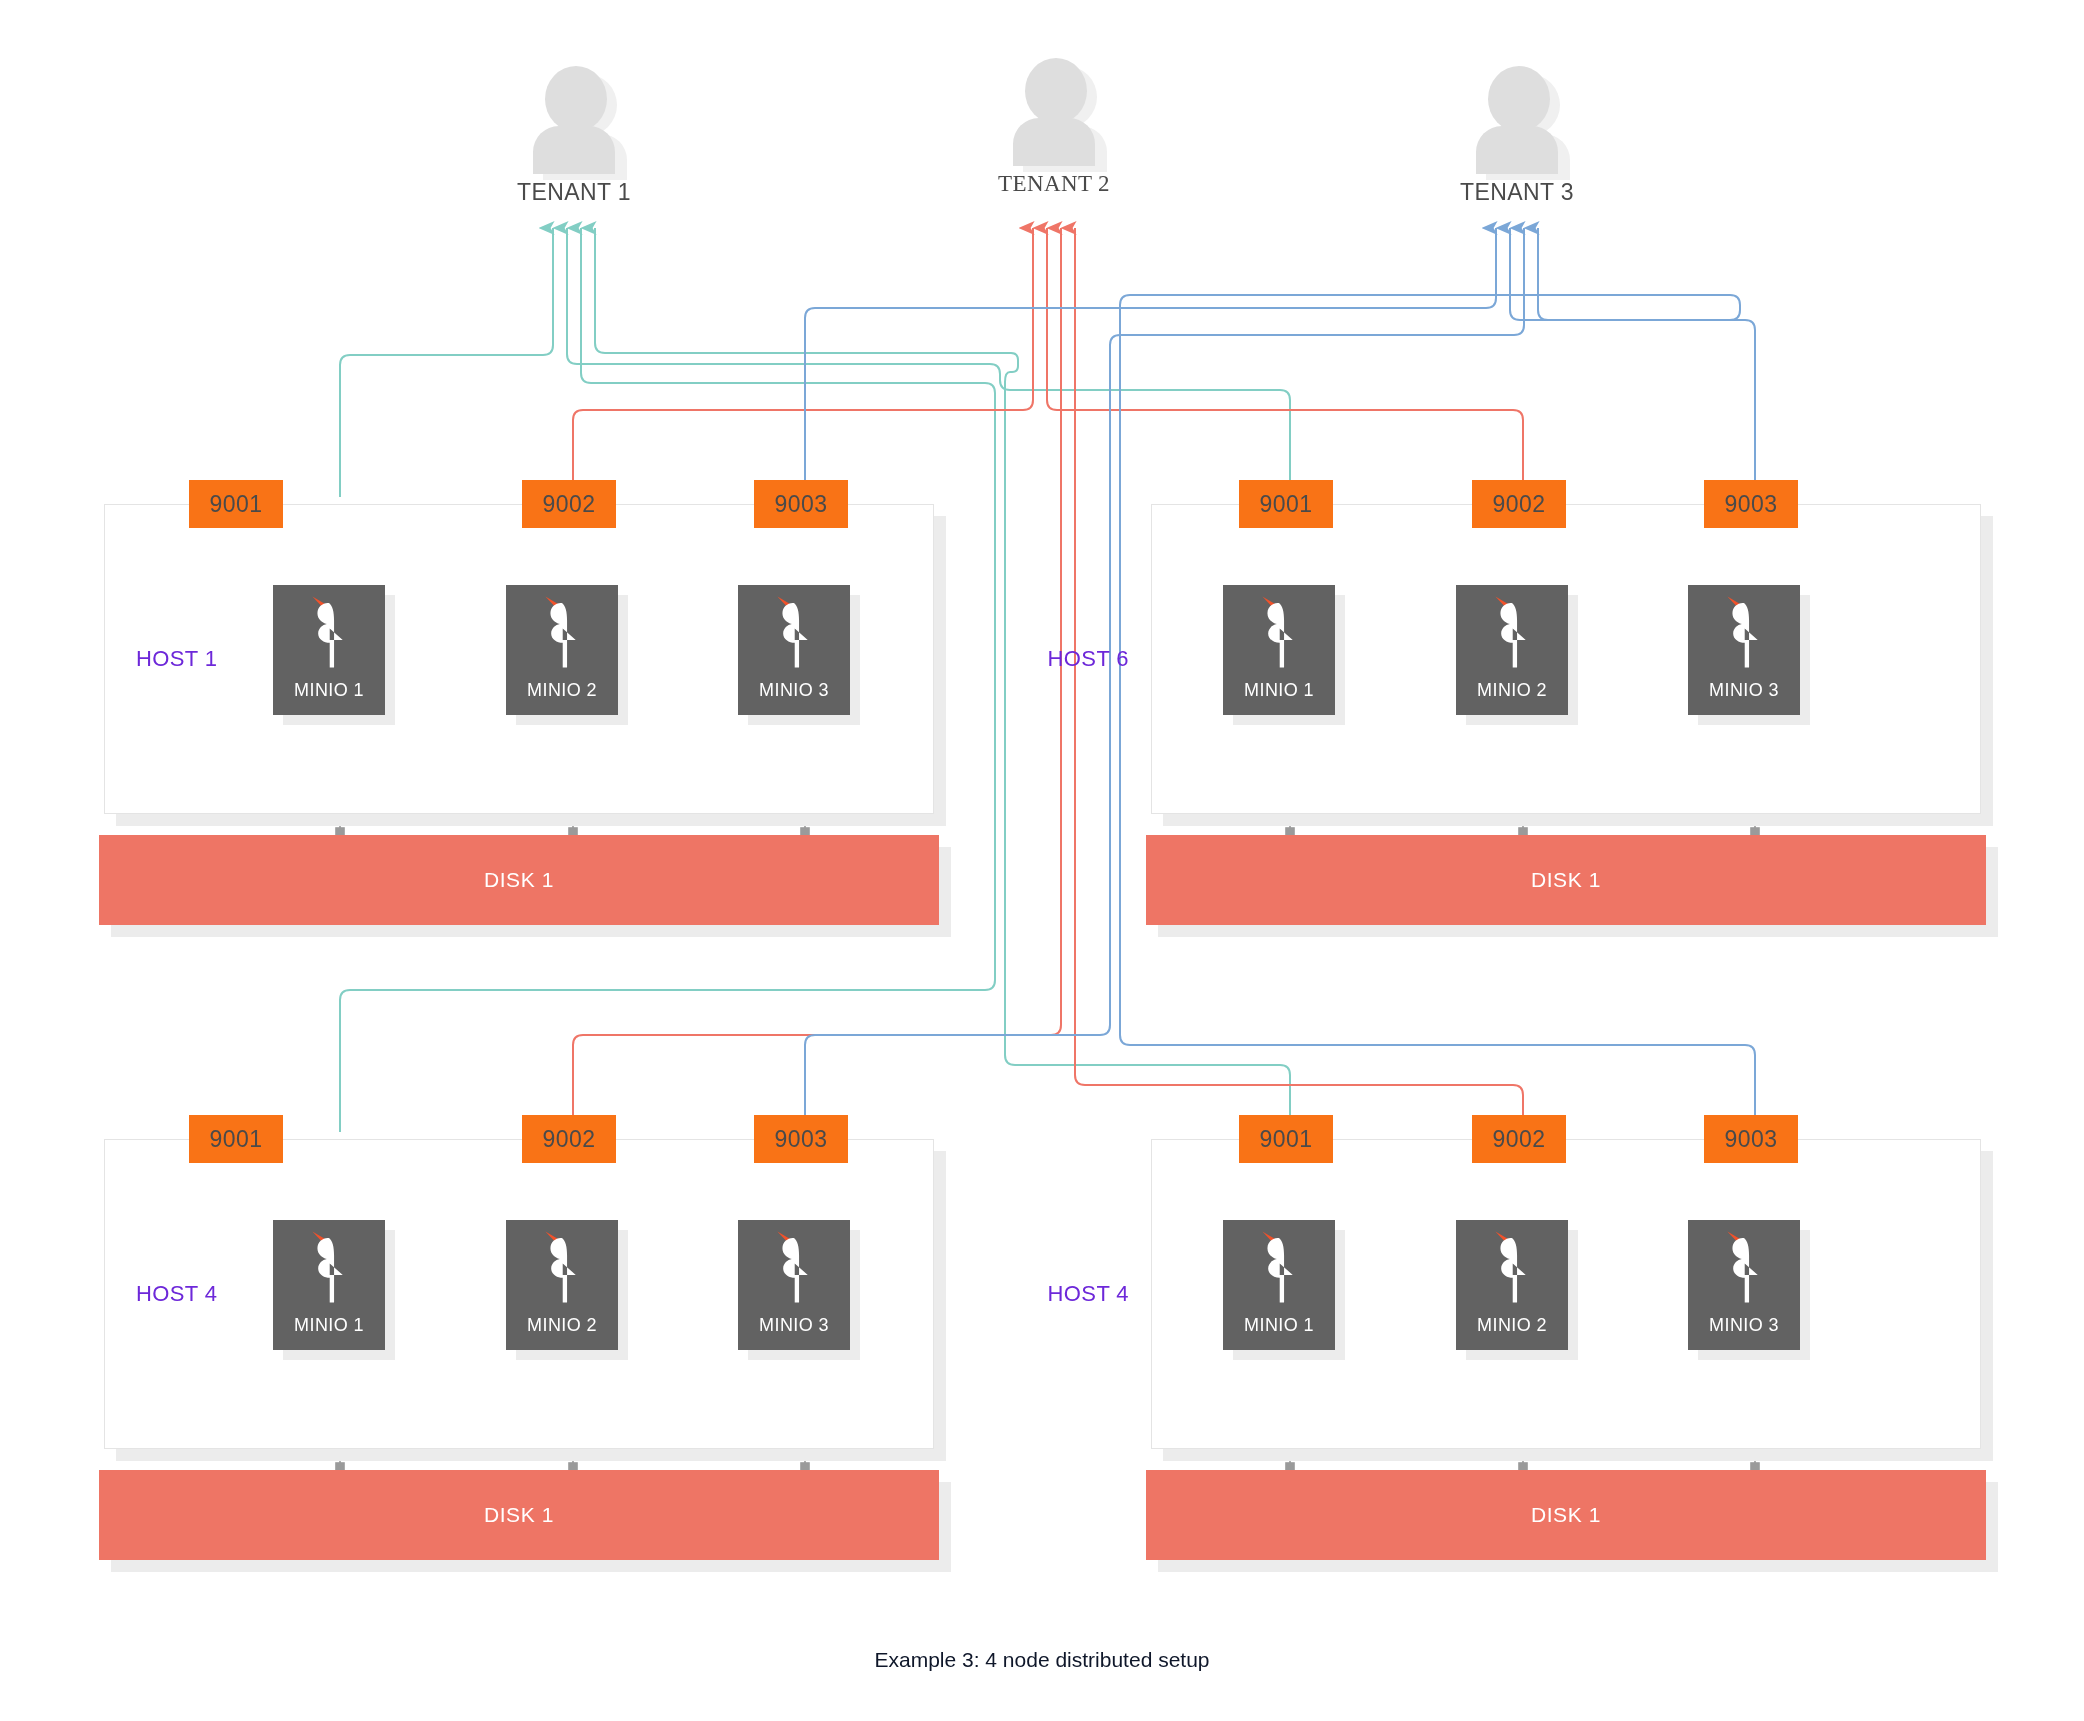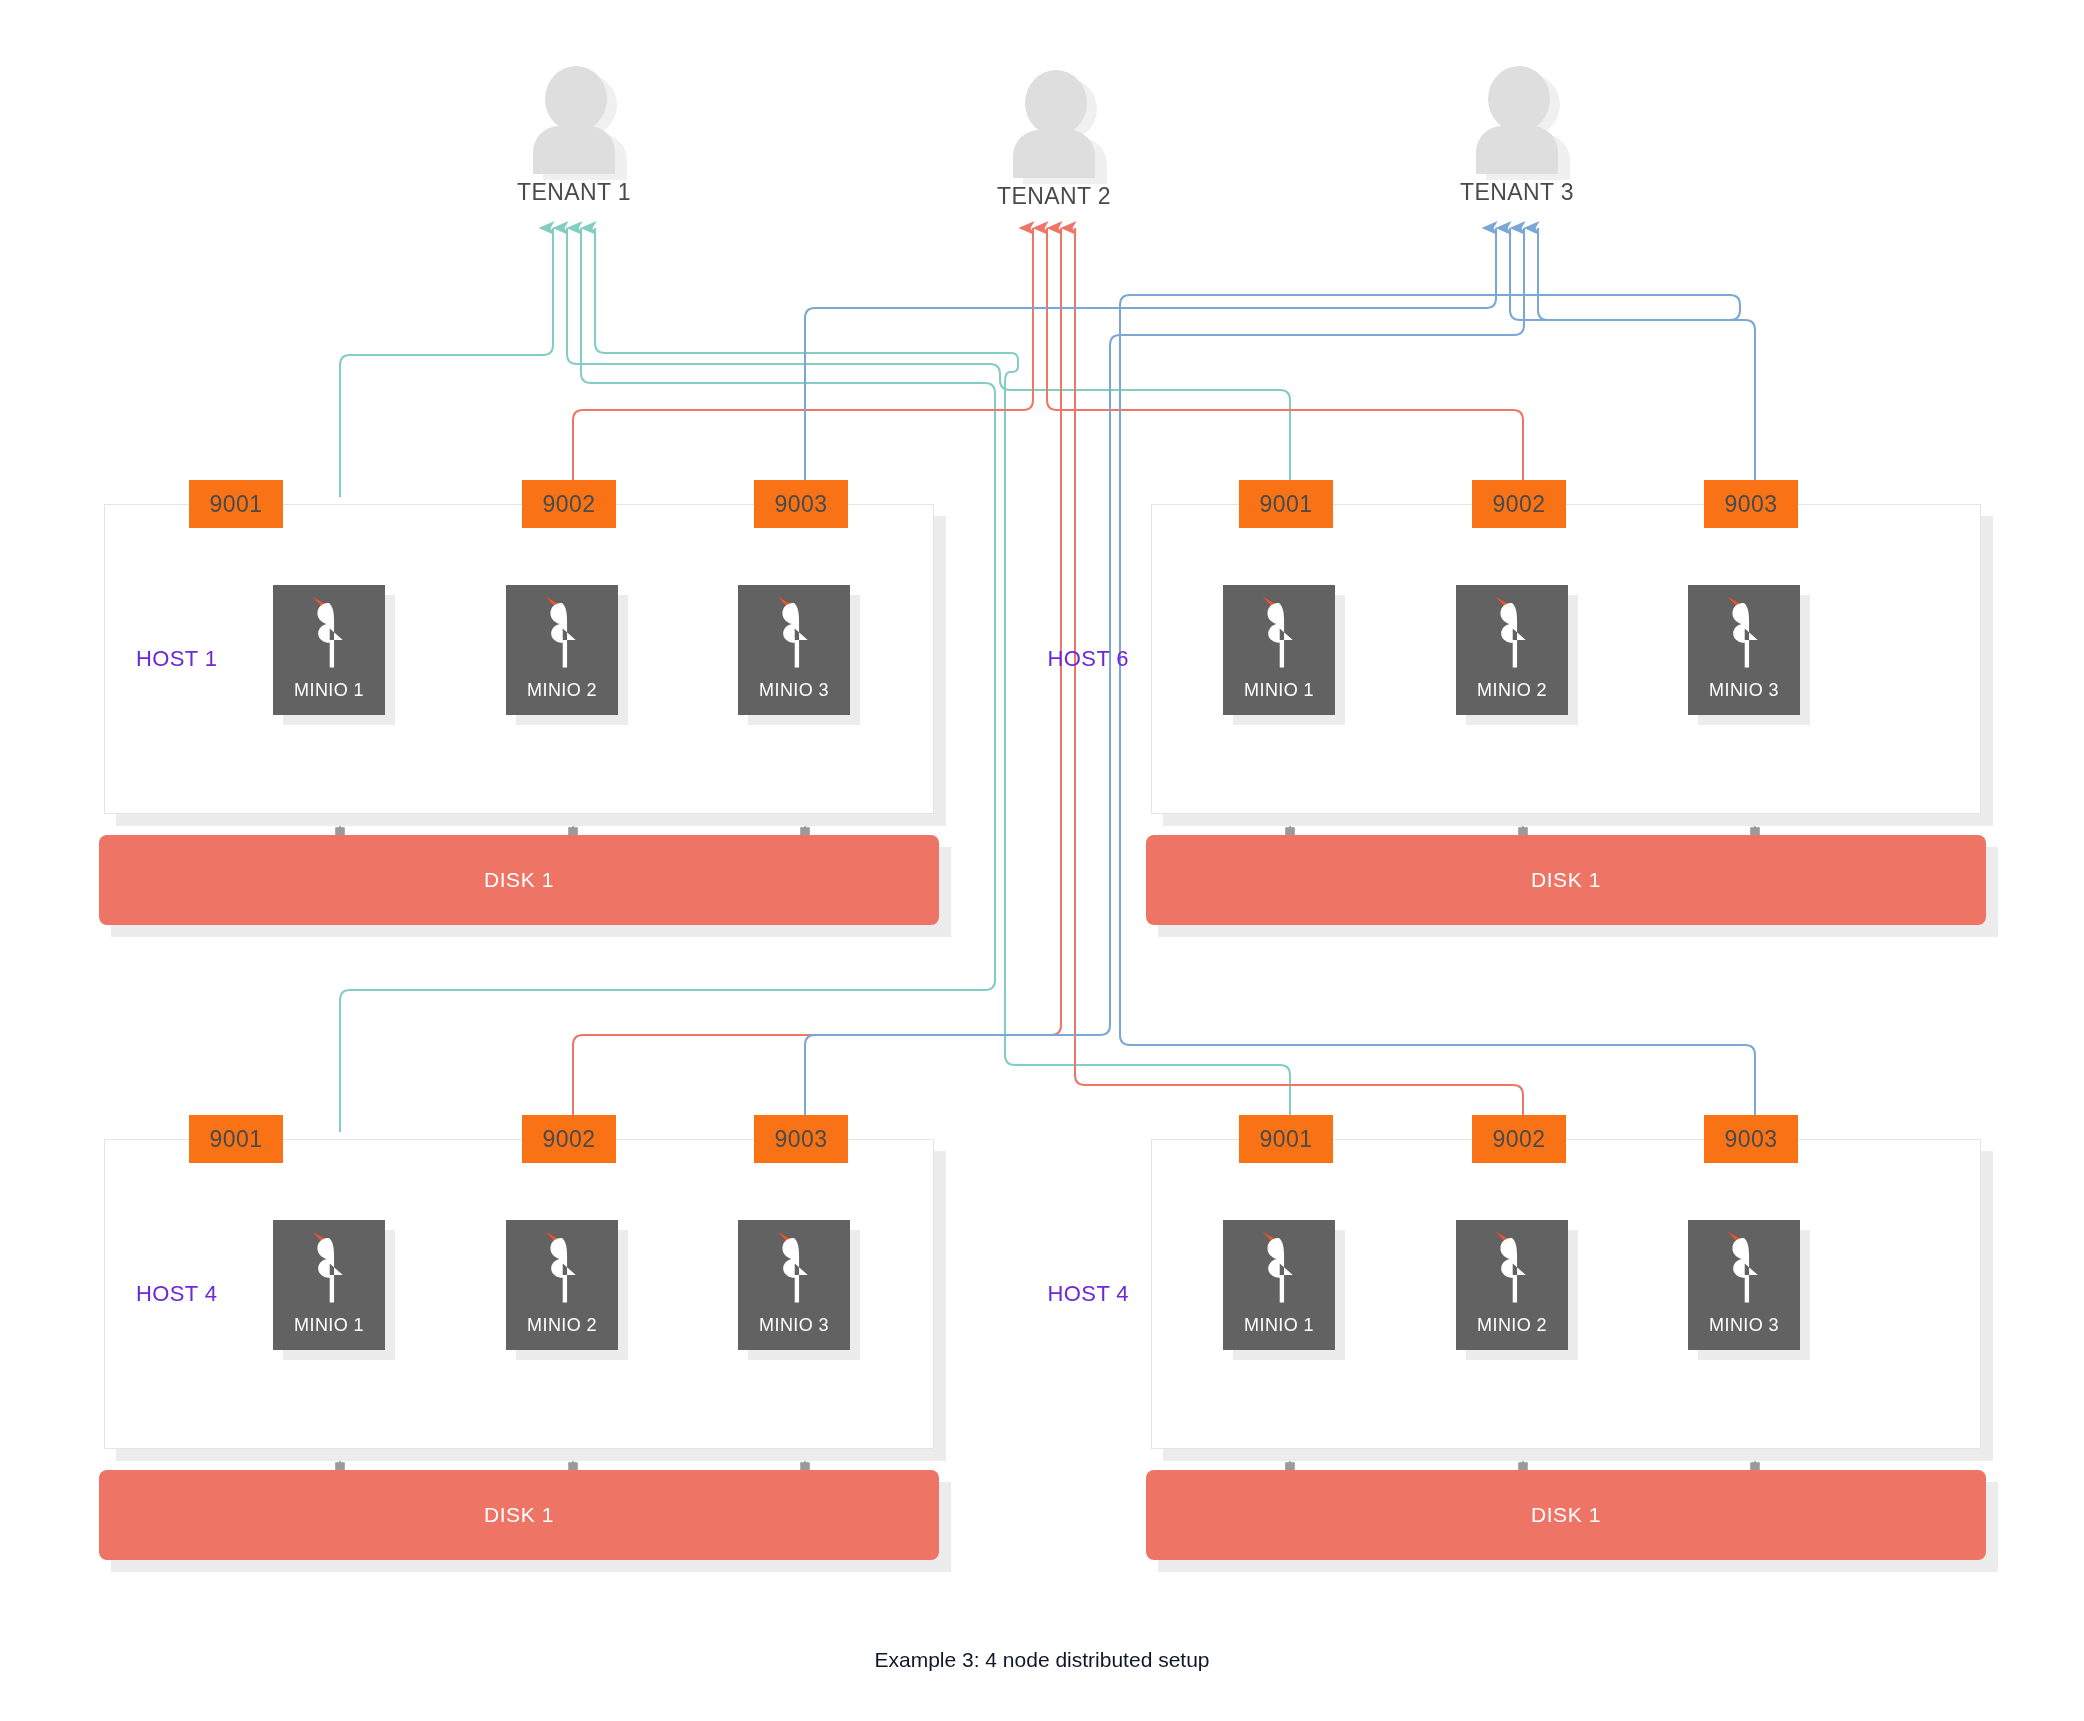--- a/index.html
+++ b/index.html
@@ -39,21 +39,21 @@
   .node-box{position:absolute;left:0;top:0;width:112px;height:130px;background:#626262;}
   .node-logo{position:absolute;left:50%;top:8px;transform:translateX(-50%);width:58px;height:78px;}
   .node-label{position:absolute;left:0;bottom:14px;width:100%;text-align:center;
               font-size:18px;color:#ffffff;letter-spacing:.4px;}
 
   
   .disk{position:absolute;}
   .disk-shadow{position:absolute;left:12px;top:12px;width:840px;height:90px;background:#ececec;}
   .disk-box{position:absolute;left:0;top:0;width:840px;height:90px;background:#ee7565;
             display:flex;align-items:center;justify-content:center;
-            font-size:21px;color:#ffffff;letter-spacing:.6px;border-radius:8px;}
+            font-size:21px;color:#ffffff;letter-spacing:.6px;}
 
   
   .caption{position:absolute;left:0;top:1648px;width:2084px;text-align:center;
            font-size:21px;color:#0f172a;}
 </style>
 </head>
 <body>
 
 <div id="stage">
 
@@ -159,21 +159,21 @@
   <div class="tenant" style="left:474px;top:60px;">
     <div class="person">
       <div class="shadow-head"></div>
         <div class="shadow-body"></div>
       <div class="head"></div>
         <div class="body"></div>
     </div>
     <div class="tenant-label">TENANT 1</div>
   </div>
 
-  <div class="tenant" style="left:954px;top:64px;">
+  <div class="tenant" style="left:954px;top:52px;font-family:Liberation Serif, serif;">
     <div class="person">
       <div class="shadow-head"></div>
         <div class="shadow-body"></div>
       <div class="head"></div>
         <div class="body"></div>
     </div>
     <div class="tenant-label">TENANT 2</div>
   </div>
 
   <div class="tenant" style="left:1417px;top:60px;">

